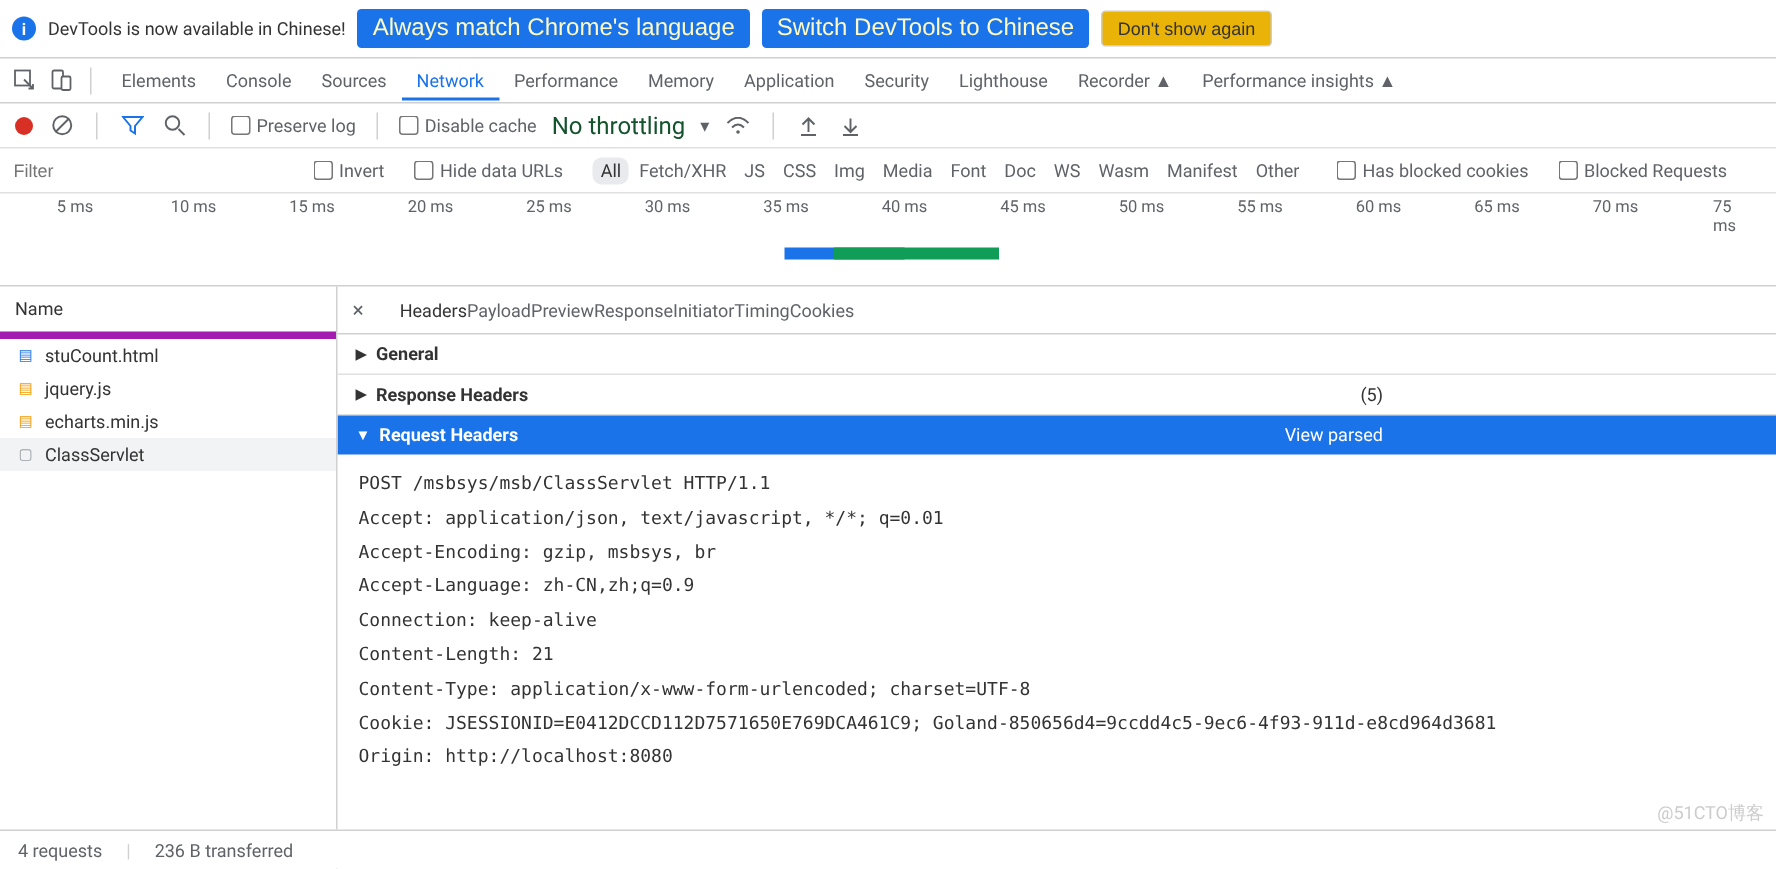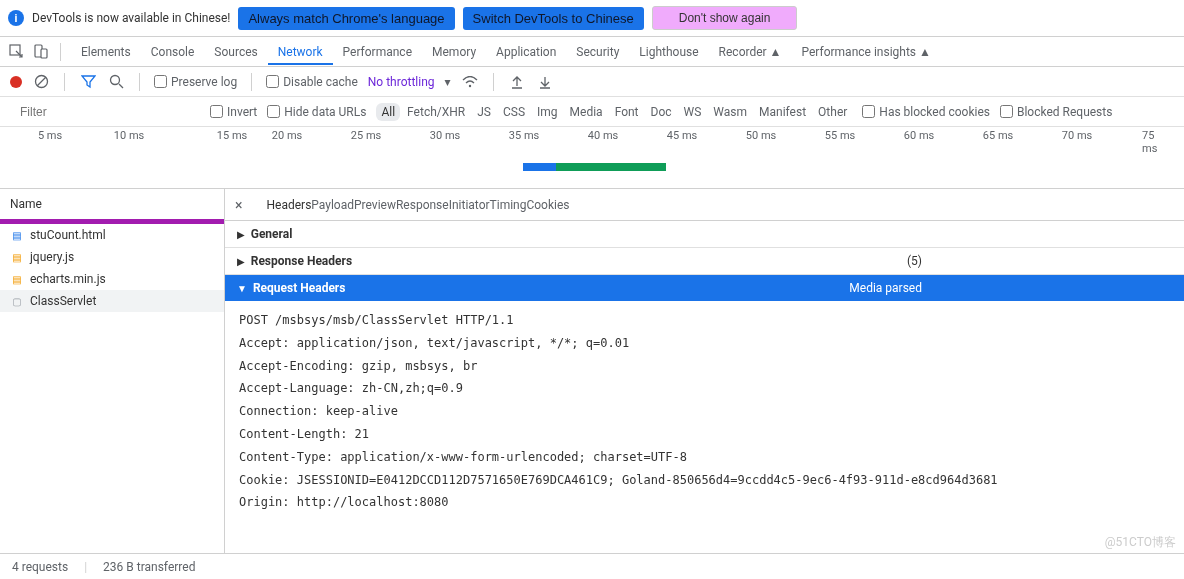--- a/index.html
+++ b/index.html
@@ -1,30 +1,30 @@
 <!DOCTYPE html>
 <html><head>
 <meta charset="utf-8">
 <style>
 *{box-sizing:border-box;margin:0;padding:0}
 body{font-family:-apple-system,"Segoe UI",Roboto,Arial,sans-serif;font-size:12px;color:#333;background:#fff;width:1184px;height:579px;overflow:hidden;position:relative}
 .info-bar{display:flex;align-items:center;padding:6px 8px;border-bottom:1px solid #d0d0d0;gap:8px}
 .info-icon{width:16px;height:16px;border-radius:50%;background:#1a73e8;color:#fff;display:flex;align-items:center;justify-content:center;font-size:11px;font-weight:bold}
-.btn-primary{background:#1a73e8;color:#0f172a;border:none;padding:4px 10px;border-radius:3px;font-size:13px;cursor:pointer}
-.btn-plain{background:#f0abfc;color:#333;border:1px solid #ccc;padding:4px 26px;border-radius:3px;font-size:12px;cursor:pointer}
+.btn-primary{background:#1a73e8;color:#fef9c3;border:none;padding:4px 10px;border-radius:3px;font-size:16px;cursor:pointer}
+.btn-plain{background:#eab308;color:#333;border:1px solid #ccc;padding:4px 10px;border-radius:3px;font-size:12px;cursor:pointer}
 .tabbar{display:flex;align-items:center;padding:0 8px;border-bottom:1px solid #d0d0d0;height:30px;gap:6px}
 .tool-icon{width:18px;height:18px;display:flex;align-items:center;justify-content:center;color:#5f6368;cursor:pointer}
 .vsep{width:1px;height:18px;background:#d0d0d0;margin:0 4px}
 .tab{padding:6px 10px;color:#5f6368;cursor:pointer;white-space:nowrap}
 .tab.active{color:#1a73e8;box-shadow:inset 0 -2px 0 #1a73e8}
 .toolbar{display:flex;align-items:center;padding:4px 10px;border-bottom:1px solid #e0e0e0;height:30px;gap:10px}
 .rec{width:12px;height:12px;border-radius:50%;background:#d93025}
 .filter-icon{color:#1a73e8}
-.select{border:none;background:transparent;font-size:12px;color:#6d28d9}
-.filterbar{display:flex;align-items:center;padding:4px 20px;border-bottom:1px solid #e0e0e0;height:30px;gap:10px}
+.select{border:none;background:transparent;font-size:16px;color:#14532d}
+.filterbar{display:flex;align-items:center;padding:4px 9px;border-bottom:1px solid #e0e0e0;height:30px;gap:20px}
 .filter-input{border:none;outline:none;font-size:12px;width:180px;color:#333}
 .chip{color:#5f6368;padding:2px 5px;cursor:pointer;white-space:nowrap}
 .chip.sel{background:#e8eaed;border-radius:6px;color:#333}
 .cb{display:flex;align-items:center;gap:4px;color:#5f6368;white-space:nowrap}
 .cb input{margin:0}
 .timeline{height:62px;border-bottom:1px solid #d0d0d0;position:relative}
 .ticks{display:flex;height:18px;position:relative}
 .tick{position:absolute;font-size:11px;color:#5f6368;top:2px;transform:translateX(-50%)}
 .bar-area{position:relative;height:44px}
 .bar{position:absolute;height:8px;top:18px}
@@ -173,21 +173,21 @@
   <label class="cb">
       <input type="checkbox" style="">
       <span>Blocked Requests</span>
     </label>
 </div>
 
 <div class="timeline">
   <div class="ticks" id="ticks">
       <span class="tick" style="left: 50px;">5 ms</span>
       <span class="tick" style="left: 129px;">10 ms</span>
-      <span class="tick" style="left: 208px; margin-left: 24px;">15 ms</span>
+      <span class="tick" style="left: 208px;">15 ms</span>
       <span class="tick" style="left: 287px;">20 ms</span>
       <span class="tick" style="left: 366px;">25 ms</span>
       <span class="tick" style="left: 445px;">30 ms</span>
       <span class="tick" style="left: 524px;">35 ms</span>
       <span class="tick" style="left: 603px;">40 ms</span>
       <span class="tick" style="left: 682px;">45 ms</span>
       <span class="tick" style="left: 761px;">50 ms</span>
       <span class="tick" style="left: 840px;">55 ms</span>
       <span class="tick" style="left: 919px;">60 ms</span>
       <span class="tick" style="left: 998px;">65 ms</span>
@@ -240,21 +240,21 @@
         <b>General</b>
       </div>
     <div class="section">
         <span class="tri">▶</span>
         <b>Response Headers</b>
         <span class="count">(5)</span>
       </div>
     <div class="section blue">
         <span class="tri">▼</span>
         <b>Request Headers</b>
-        <span class="link">Media parsed</span>
+        <span class="link">View parsed</span>
       </div>
     <div class="body" id="hdrbody">
         <div>POST /msbsys/msb/ClassServlet HTTP/1.1</div>
         <div>Accept: application/json, text/javascript, */*; q=0.01</div>
         <div>Accept-Encoding: gzip, msbsys, br</div>
         <div>Accept-Language: zh-CN,zh;q=0.9</div>
         <div>Connection: keep-alive</div>
         <div>Content-Length: 21</div>
         <div>Content-Type: application/x-www-form-urlencoded; charset=UTF-8</div>
         <div>Cookie: JSESSIONID=E0412DCCD112D7571650E769DCA461C9; Goland-850656d4=9ccdd4c5-9ec6-4f93-911d-e8cd964d3681</div>

